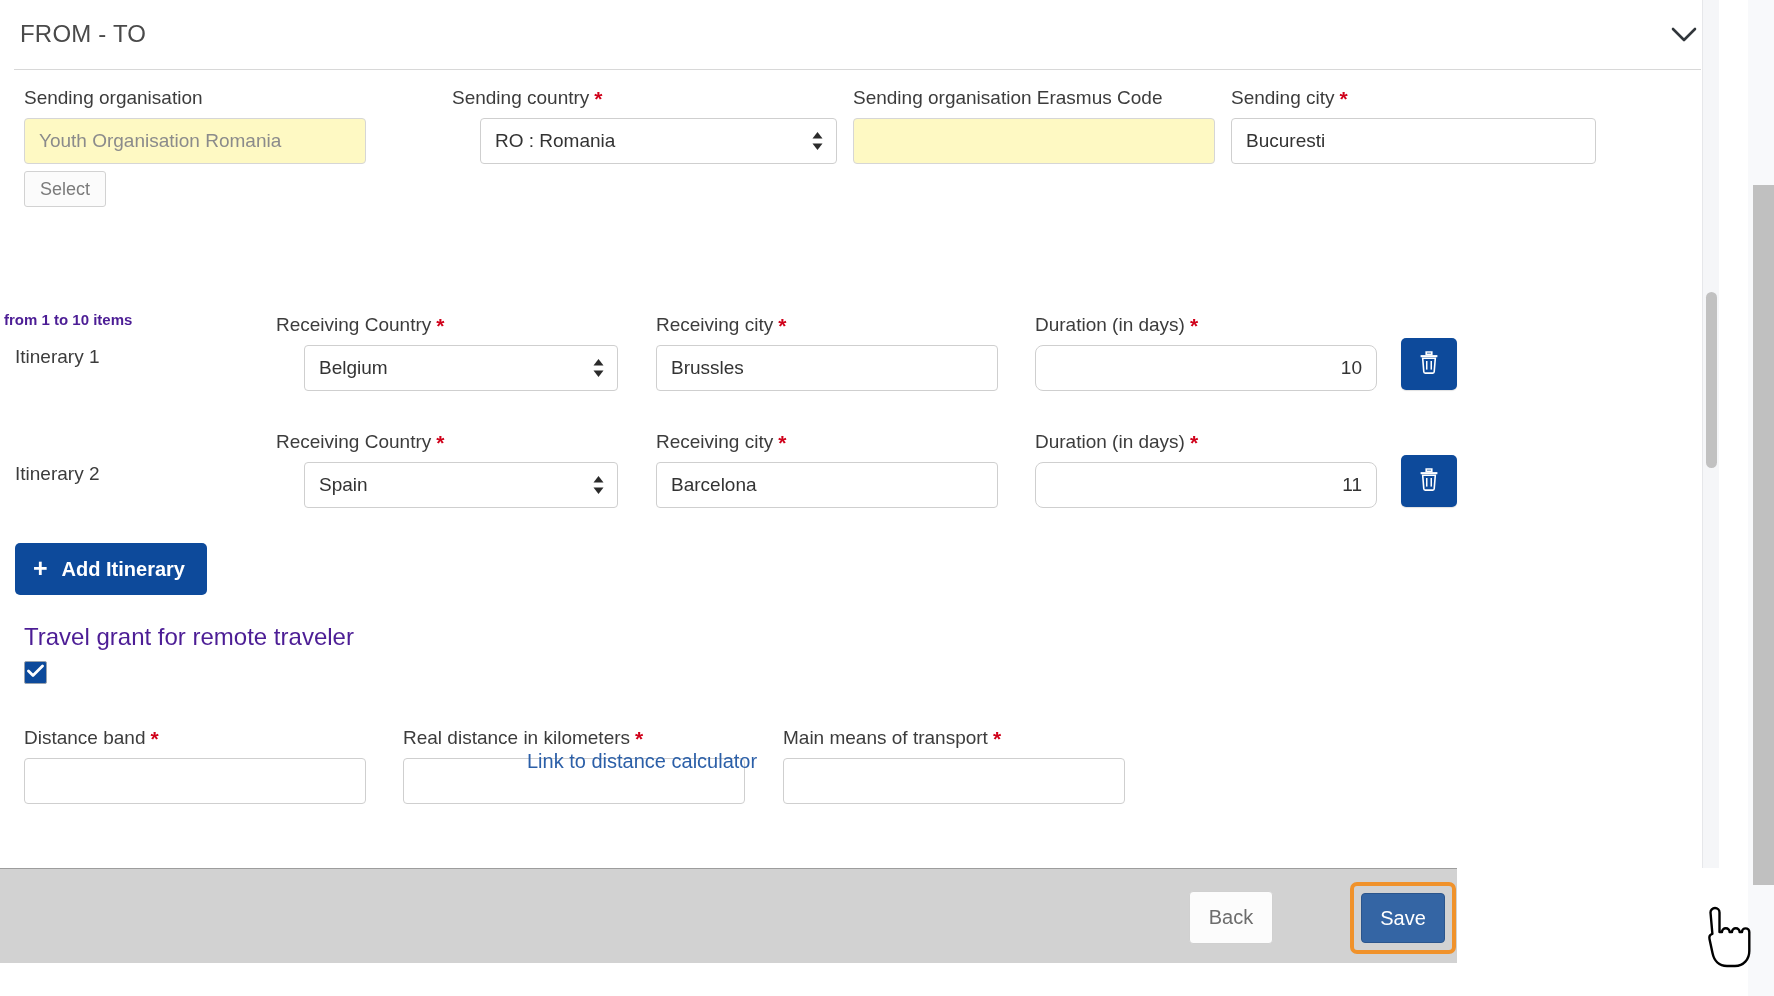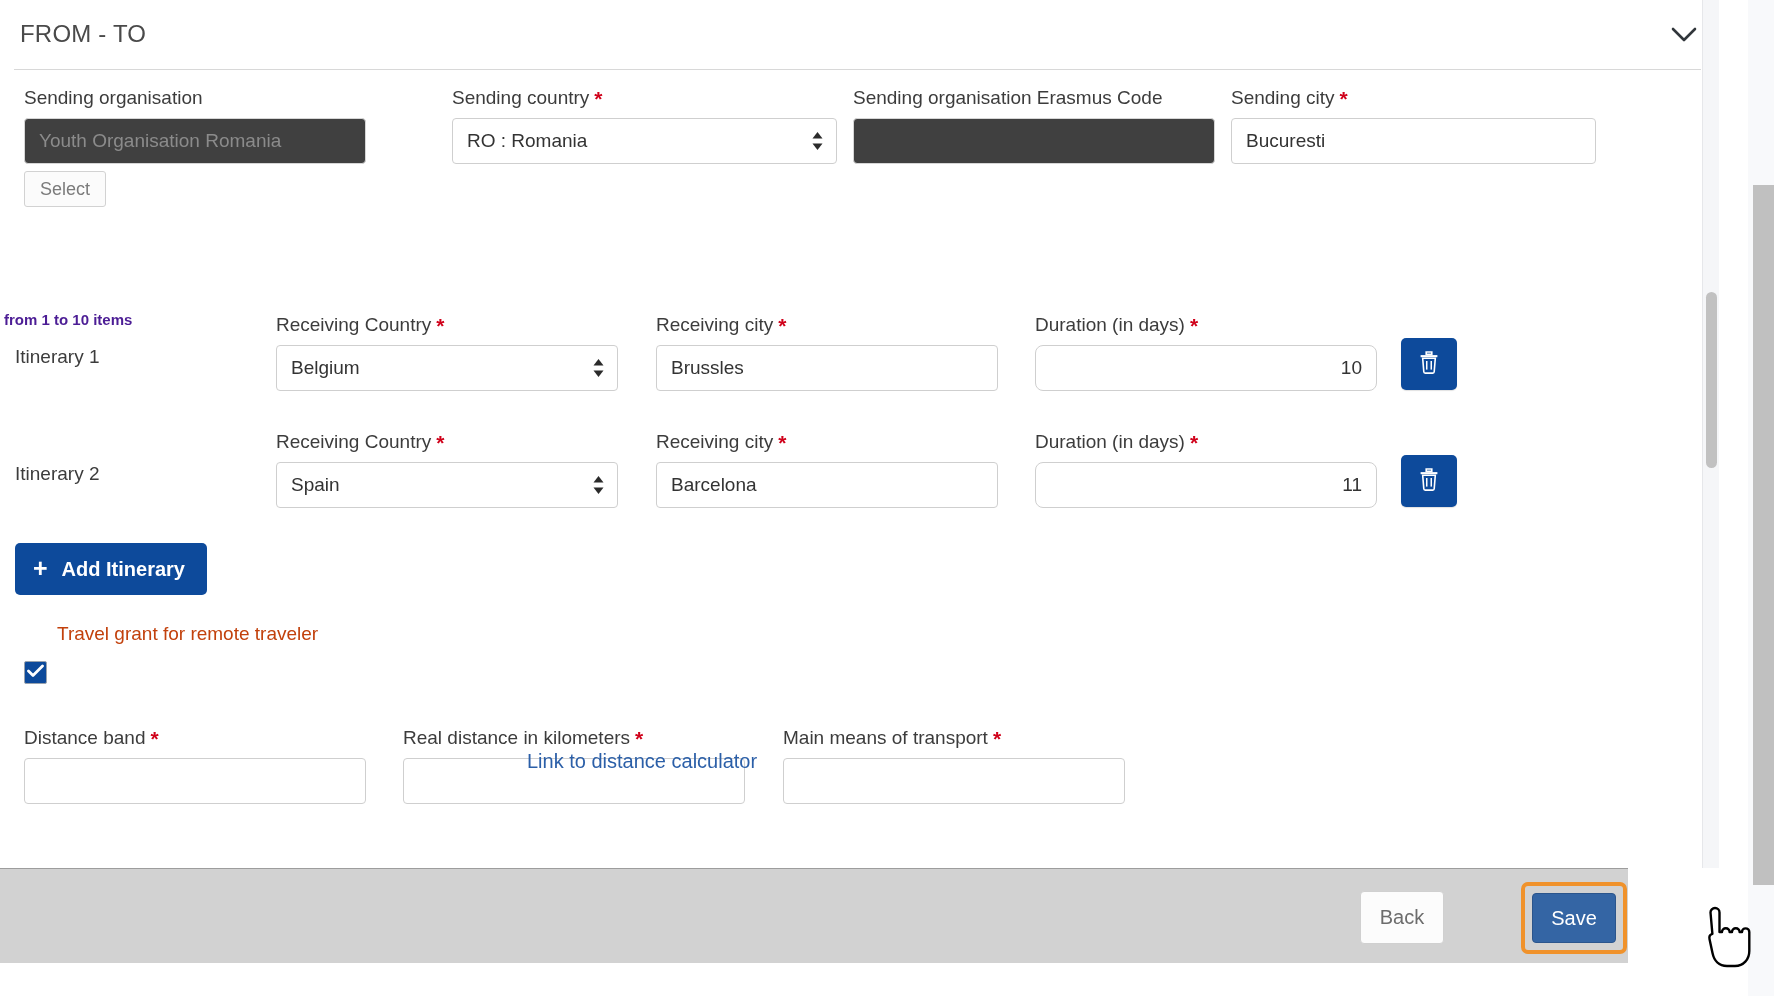--- a/index.html
+++ b/index.html
@@ -79,27 +79,27 @@
     color: #333;
     padding: 0 14px;
     line-height: 44px;
     font-family: "Liberation Sans", sans-serif;
     width: 100%;
     display: block;
     overflow: hidden;
     white-space: nowrap;
   }
   .ctrl.readonly {
-    background: #404040;
+    background: #fef9c3;
     border-color: #d6d6d6;
     color: #8b8b8b;
   }
   .ctrl.num { text-align: right; border-radius: 8px; }
 
-  .selectwrap { position: relative; }
+  .selectwrap { position: relative; margin-left: 28px; }
   .selectwrap .arrows {
     position: absolute;
     right: 13px; top: 50%;
     transform: translateY(-50%);
     pointer-events: none;
     line-height: 0;
   }
 
   .btn-select {
     margin-top: 7px;
@@ -170,23 +170,22 @@
     font-family: "Liberation Sans", sans-serif;
     cursor: pointer;
     display: flex; align-items: center; gap: 14px;
   }
   .plus-glyph { font-size: 25px; font-weight: 700; line-height: 1; margin-top: -2px; }
 
   
   .grant-label {
     position: absolute;
     left: 24px; top: 623px;
-    font-size: 19px;
-    color: #c2410c;
-    margin-left: 33px;
+    font-size: 24px;
+    color: #4c1d95;
   }
   .checkbox {
     position: absolute;
     left: 24px; top: 661px;
     width: 23px; height: 23px;
     background: #0d4a9b;
     border: 1px solid #9aa3ae;
     border-radius: 2px;
     cursor: pointer;
     display: flex; align-items: center; justify-content: center;
@@ -234,21 +233,21 @@
     position: absolute;
     left: 5px; top: 185px;
     width: 21px; height: 700px;
     background: #c0c0c0;
   }
 
   
   .action-bar {
     position: absolute;
     left: 0; top: 868px;
-    width: 1628px;
+    width: 1457px;
     height: 95px;
     background: #d2d2d2;
     border-top: 1px solid #9d9d9d;
   }
   .btn-back {
     position: absolute;
     right: 184px; top: 22px;
     width: 84px; height: 53px;
     background: #fcfcfc;
     border: 1px solid #d0d0d0;

